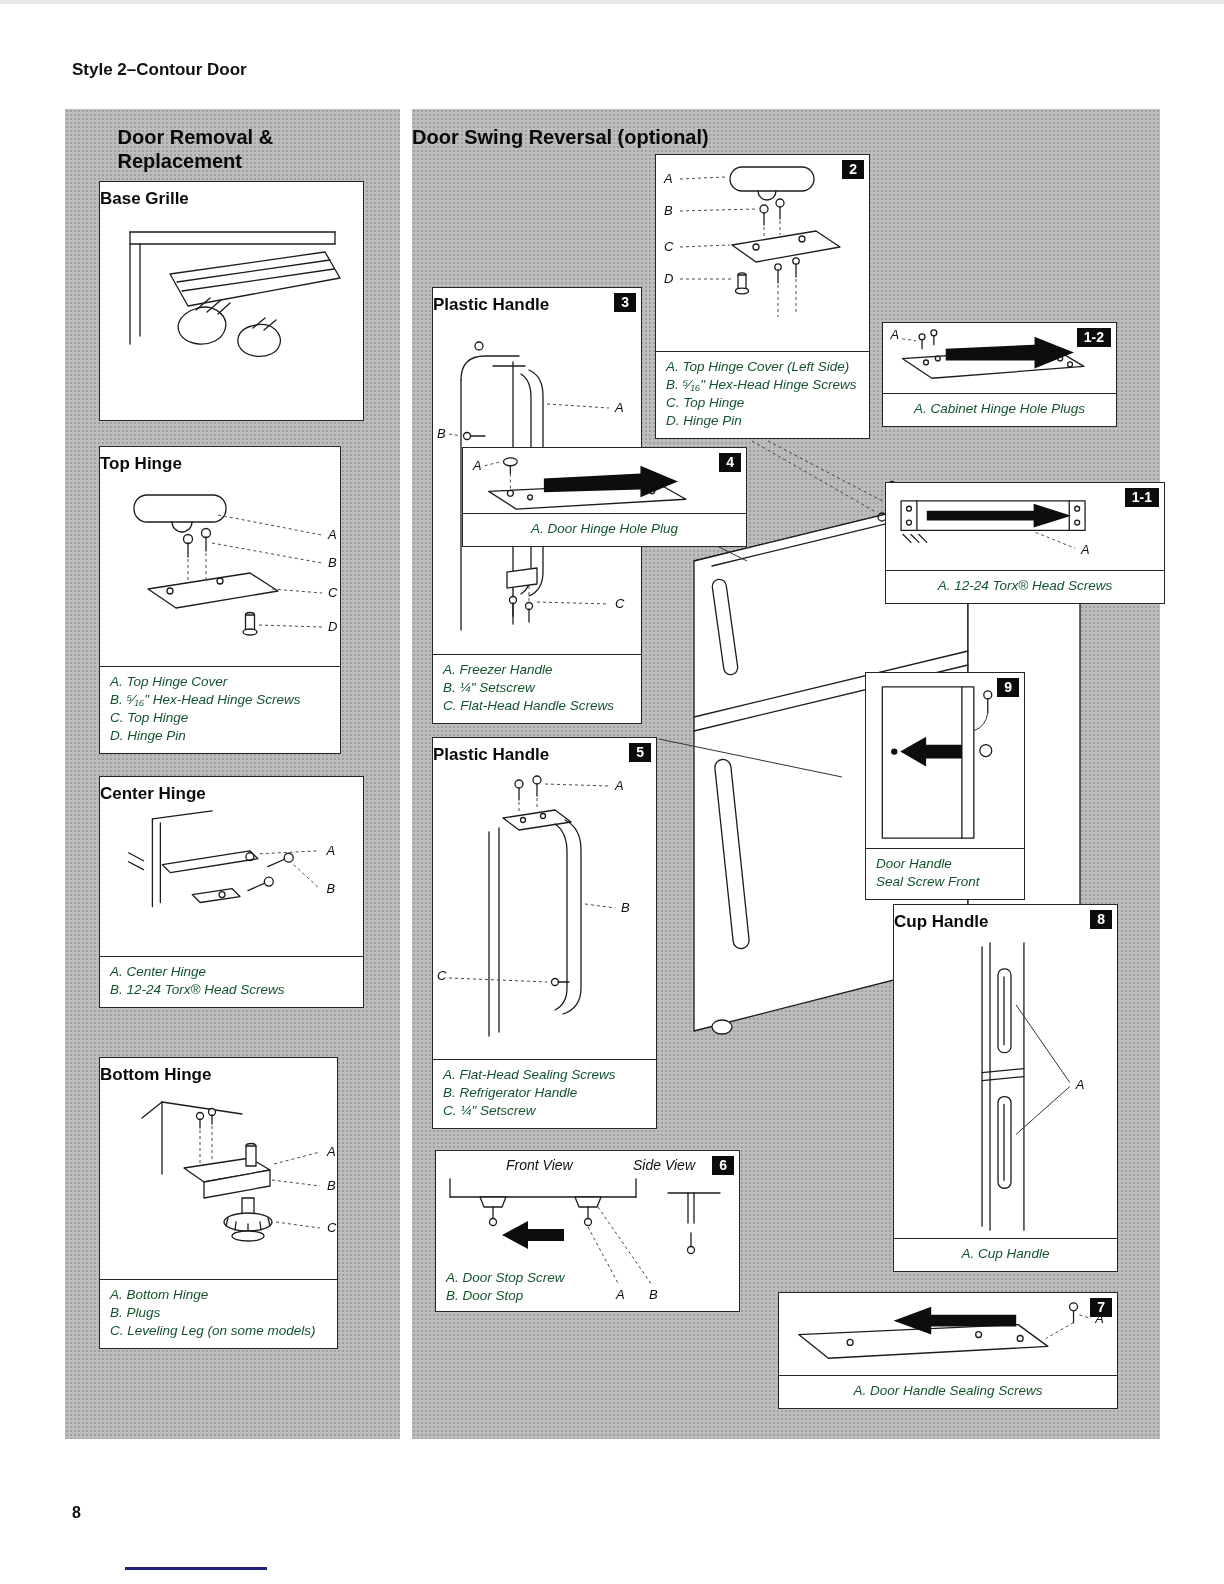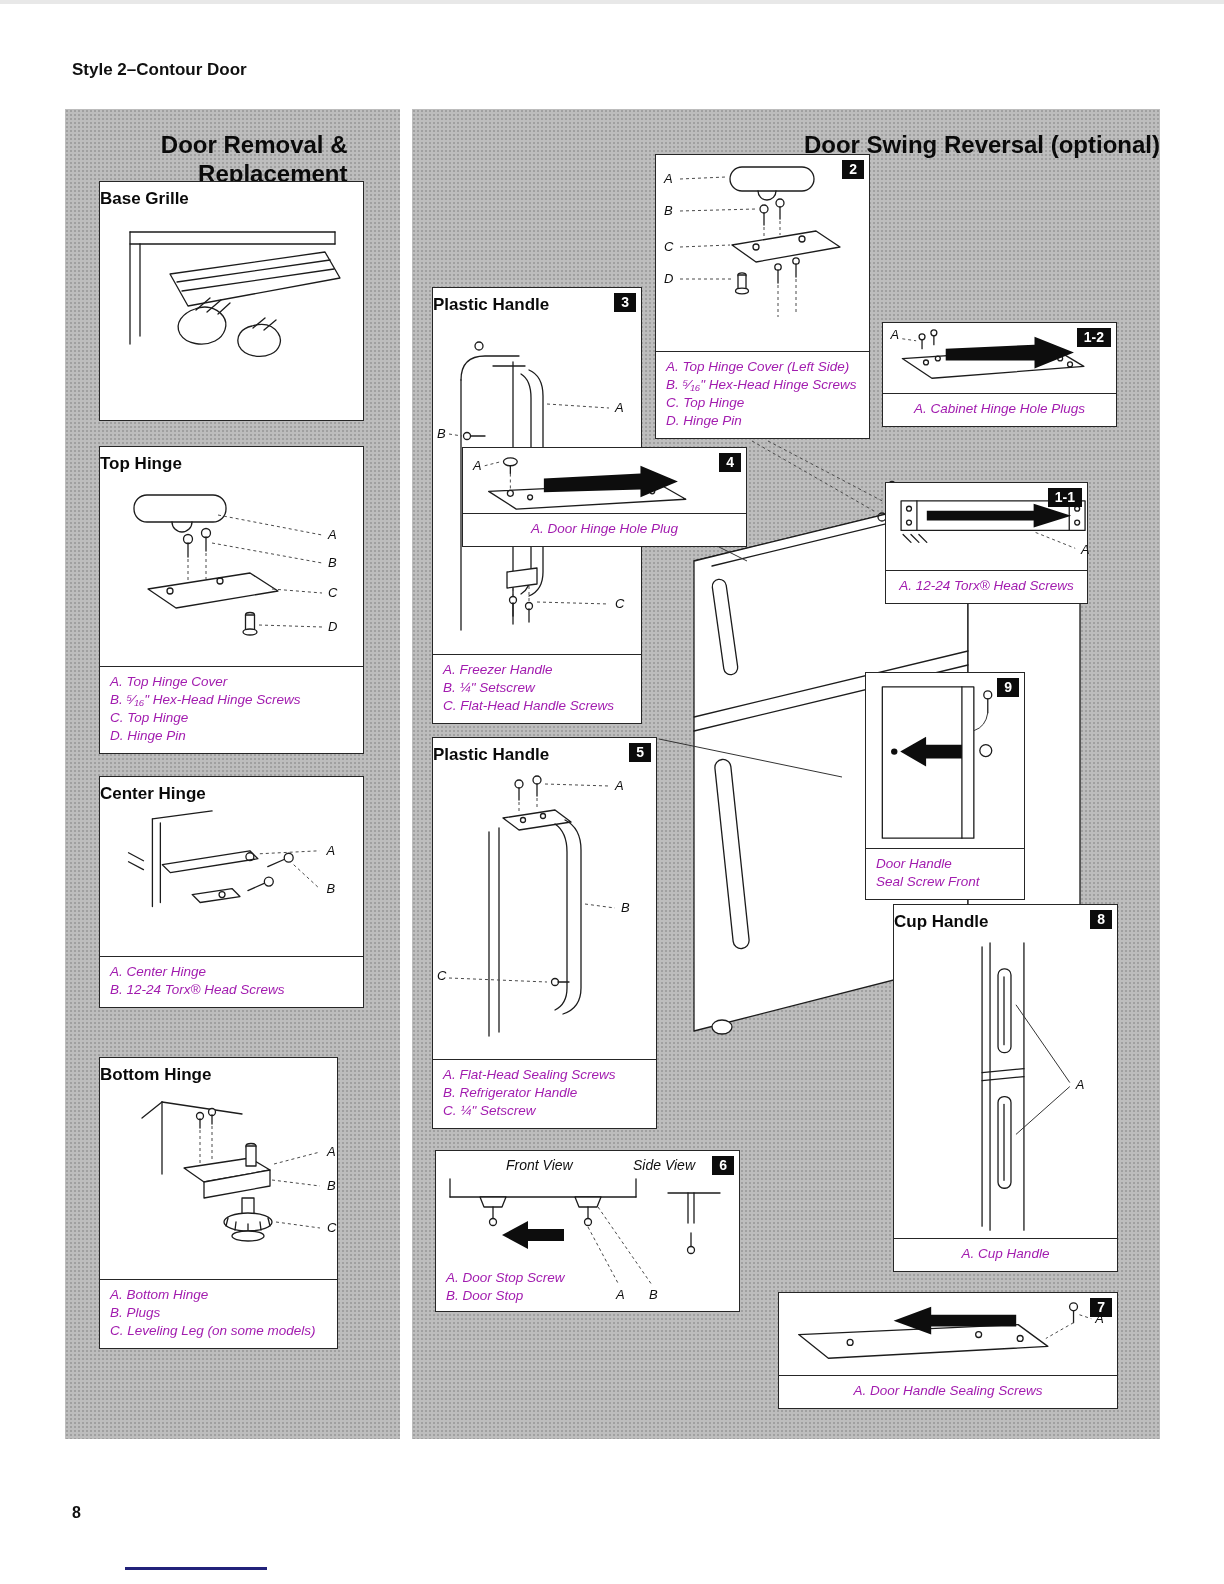--- a/index.html
+++ b/index.html
@@ -2,30 +2,30 @@
 <html><head>
 <meta charset="utf-8">
 <style>
   * { margin:0; padding:0; box-sizing:border-box; }
   body { background:#e8e8e8; font-family:"Liberation Sans", sans-serif; }
   .page { position:relative; width:1224px; height:1584px; background:#ffffff; overflow:hidden; margin:4px auto; }
   .doc-header { position:absolute; left:72px; top:56px; font-size:17px; font-weight:bold; color:#101010; }
   .panel { position:absolute; background-color:#bdbdbd;
            background-image: radial-gradient(circle, #a0a0a0 0.9px, rgba(0,0,0,0) 1px);
            background-size:4px 4px; }
-  .panel-title { position:relative; text-align:right; font-weight:bold; font-size:24px; color:#0a0a0a;
-                 padding-top:22px; z-index:2; line-height:1.2; }
+  .panel-title { position:relative; text-align:left; font-weight:bold; font-size:20px; color:#0a0a0a;
+                 padding-top:16px; z-index:2; line-height:1.2; }
   .panel-title.narrow { width:230px; margin:0 auto; }
   .wbox { position:absolute; background:#fff; border:1.7px solid #262626; display:flex; flex-direction:column; z-index:2; }
   .badge { position:absolute; top:5px; right:5px; background:#0c0c0c; color:#fff; font-weight:bold;
            font-size:14px; padding:1px 7px; line-height:17px; z-index:4; }
   .box-title { text-align:left; font-weight:bold; font-size:17px; padding-top:7px; color:#0a0a0a; height:30px; }
   .captions { margin-top:auto; border-top:1.5px solid #262626; padding:6px 10px 8px; background:#fff; }
   .captions.noline { border-top:none; }
-  .cap { font-style:italic; font-size:13.5px; line-height:1.33; color:#a21caf; padding-left:15px; text-indent:-15px; }
+  .cap { font-style:italic; font-size:13.5px; line-height:1.33; color:#14532d; padding-left:15px; text-indent:-15px; }
   .captions.center .cap { text-align:center; padding-left:0; text-indent:0; }
   svg { display:block; }
   .ln  { stroke:#1c1c1c; stroke-width:1.3; fill:none; stroke-linecap:round; stroke-linejoin:round; }
   .lnw { stroke:#1c1c1c; stroke-width:1.3; fill:#ffffff; stroke-linejoin:round; }
   .dash { stroke:#4a4a4a; stroke-width:1; stroke-dasharray:3 3; fill:none; }
   .thin { stroke:#333333; stroke-width:1; fill:none; }
   .solid { fill:#0d0d0d; stroke:none; }
   .lbl { font-family:"Liberation Sans",sans-serif; font-style:italic; font-size:13px; fill:#101010; }
   .viewlabel { font-style:italic; font-size:14px; color:#101010; }
   .b6-head { display:flex; justify-content:space-between; padding:6px 44px 0 70px; height:26px; }
@@ -54,21 +54,21 @@
         <polygon class="lnw" points="70,62 225,40 240,66 88,94"></polygon>
         <line class="ln" x1="77" y1="70" x2="230" y2="48"></line>
         <line class="ln" x1="82" y1="79" x2="234" y2="57"></line>
         <path class="lnw" d="M95,97 c-12,4 -21,14 -15,25 c6,10 23,13 35,7 c10,-5 14,-17 8,-25 c-7,-9 -18,-11 -28,-7 z"></path>
         <path class="lnw" d="M152,114 c-10,2 -17,10 -13,20 c5,10 21,13 32,8 c9,-4 12,-14 7,-21 c-6,-9 -16,-10 -26,-7 z"></path>
         <path class="ln" d="M96,98 l14,-12 M107,100 l14,-12 M118,102 l12,-11"></path>
         <path class="ln" d="M153,116 l12,-10 M164,118 l12,-10"></path>
       </svg>
     </div>
 
-    <div class="wbox" style="left:34px; top:337px; width:265px; height:308px;">
+    <div class="wbox" style="left:34px; top:337px; width:242px; height:308px;">
       <div class="box-title">Top Hinge</div>
       <svg width="261" height="185" viewBox="0 0 261 185">
         <rect class="lnw" x="34" y="18" rx="13" width="92" height="27"></rect>
         <path class="ln" d="M72,45 a10 10 0 0 0 20 0"></path>
         <line class="dash" x1="118" y1="38" x2="222" y2="58"></line>
         <text class="lbl" x="228" y="62">A</text>
         <circle class="lnw" cx="88" cy="62" r="4.5"></circle>
           <line class="ln" x1="88" y1="66" x2="88" y2="80"></line>
         <circle class="lnw" cx="106" cy="56" r="4.5"></circle>
           <line class="ln" x1="106" y1="60" x2="106" y2="74"></line>
@@ -290,21 +290,21 @@
           <circle class="ln" cx="54" cy="36" r="2.5"></circle>
         <circle class="ln" cx="178" cy="36" r="2.5"></circle>
           <circle class="ln" cx="188" cy="42" r="2.5"></circle>
         <polygon class="solid" points="62,26 152,22 152,14 192,30 152,46 152,38 62,38"></polygon>
       </svg>
       <div class="captions center">
         <div class="cap">A. Cabinet Hinge Hole Plugs</div>
       </div>
     </div>
 
-    <div class="wbox" style="left:473px; top:373px; width:203px; height:122px;">
+    <div class="wbox" style="left:473px; top:373px; width:280px; height:122px;">
       <div class="badge">1-1</div>
       <svg width="228" height="88" viewBox="0 0 228 88">
         <rect class="lnw" x="14" y="18" width="186" height="30"></rect>
         <line class="ln" x1="30" y1="18" x2="30" y2="48"></line>
         <line class="ln" x1="184" y1="18" x2="184" y2="48"></line>
         <circle class="ln" cx="22" cy="26" r="2.5"></circle>
           <circle class="ln" cx="22" cy="40" r="2.5"></circle>
         <circle class="ln" cx="192" cy="26" r="2.5"></circle>
           <circle class="ln" cx="192" cy="40" r="2.5"></circle>
         <circle class="ln" cx="108" cy="33" r="2.5"></circle>

